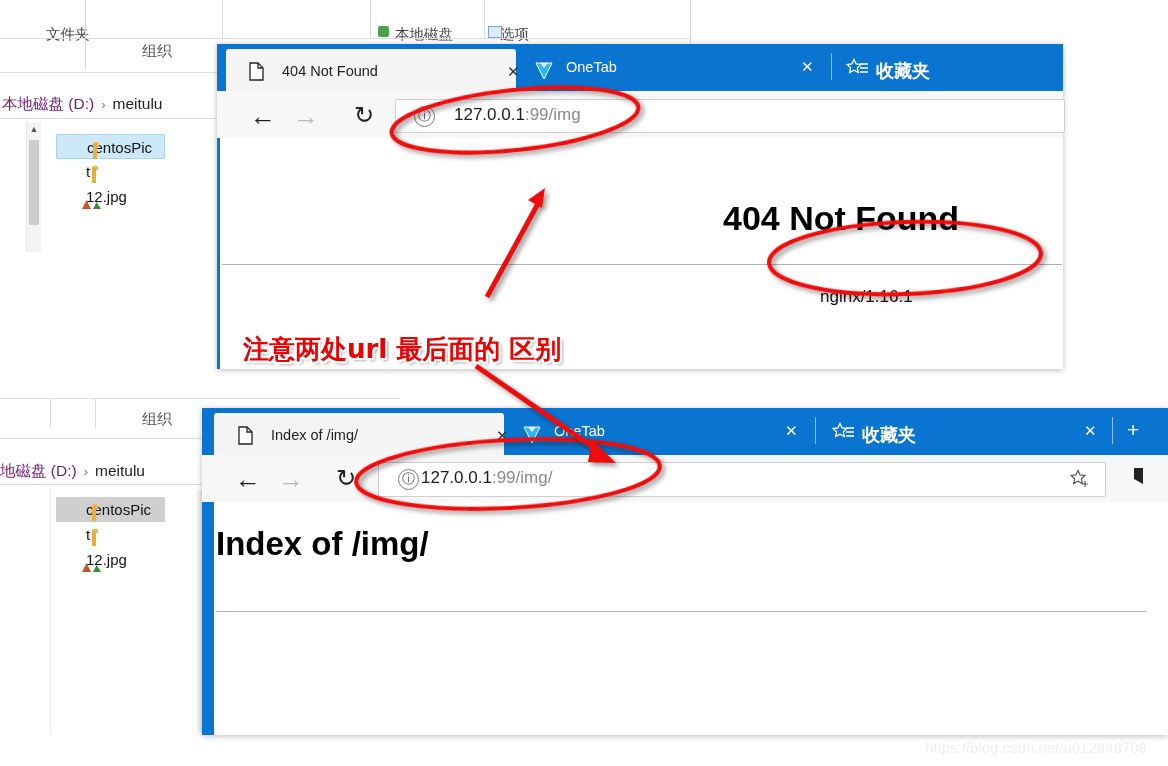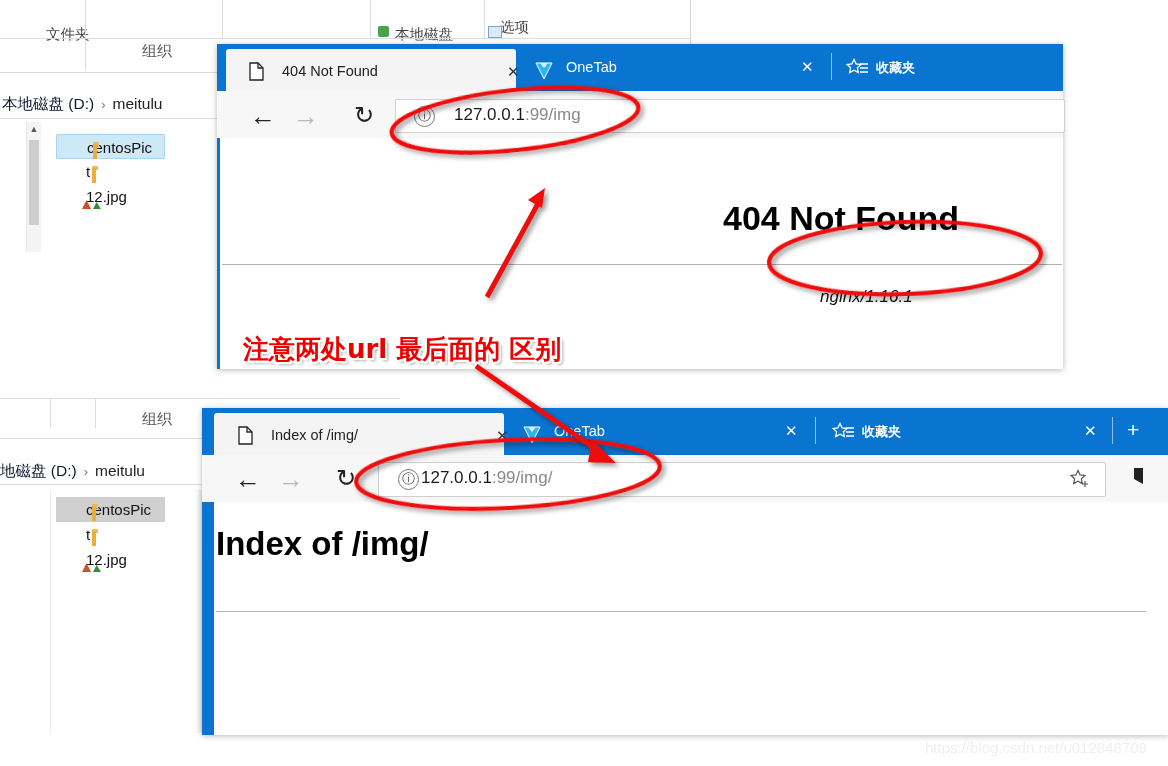--- a/index.html
+++ b/index.html
@@ -23,21 +23,21 @@
   .org-label{
     position:absolute;top:38px;font-size:15px;color:#555;
   }
   .vdiv{position:absolute;width:1px;background:#dcdcdc;}
   .hdiv{position:absolute;height:1px;background:#dcdcdc;}
 
   .crumb{
     position:absolute;font-size:15.5px;color:#222;white-space:nowrap;
   }
   .crumb .sep{color:#777;margin:0 7px;font-size:13px;}
-  .crumb .dim{color:#0f172a;}
+  .crumb .dim{color:#701a75;}
 
   .filelist{position:absolute;}
   .fileitem{
     position:relative;height:25px;line-height:25px;
     font-size:15px;color:#111;white-space:nowrap;padding-left:30px;
   }
   .fileitem.sel-blue{background:#cde8f7;border:1px solid #a8d4ef;border-radius:1px;display:inline-block;padding-right:12px;box-sizing:border-box;}
   .fileitem.sel-gray{background:#cfcfcf;display:inline-block;padding-right:14px;box-sizing:border-box;}
   .ficon{position:absolute;left:6px;top:5px;width:17px;height:15px;}
   .folder-ic{
@@ -81,41 +81,41 @@
   }
   .br-tab .tab-title{
     position:absolute;font-size:14.5px;color:#222;white-space:nowrap;
   }
   .pagedoc-ic{position:absolute;width:15px;height:19px;}
   .pagedoc-ic svg{display:block;}
   .tab-x{position:absolute;color:#333;font-size:15px;line-height:1;}
   .onetab-label{position:absolute;color:#ffffff;font-size:14.5px;white-space:nowrap;}
   .tab-x-w{position:absolute;color:#ffffff;font-size:15px;line-height:1;}
   .tb-sep{position:absolute;width:1px;background:rgba(255,255,255,.55);}
-  .fav-label{position:absolute;color:#ffffff;font-size:13px;font-weight:bold;white-space:nowrap;}
+  .fav-label{position:absolute;color:#ffffff;font-size:18px;font-weight:bold;white-space:nowrap;}
   .plus-w{position:absolute;color:#ffffff;font-size:21px;line-height:1;font-weight:300;}
 
   .br-toolbar{position:absolute;left:0;background:#f7f7f7;}
   .nav-ic{position:absolute;color:#222;}
   .nav-back{font-size:26px;line-height:1;}
   .nav-fwd{font-size:26px;line-height:1;color:#b9b9b9;}
   .nav-reload{font-size:24px;line-height:1;}
   .urlbar{
     position:absolute;background:#ffffff;border:1px solid #cfcfcf;border-radius:2px;
   }
   .url-info{position:absolute;width:19px;height:19px;border:1.6px solid #767676;border-radius:50%;
      color:#555;font-size:13px;text-align:center;line-height:18px;font-family:"Liberation Serif",serif;}
   .url-text{position:absolute;font-size:17px;color:#1a1a1a;white-space:nowrap;}
   .url-text .dim{color:#8a8a8a;}
   .star-add{position:absolute;}
 
   .page-area{position:absolute;background:#ffffff;overflow:hidden;}
   .h1-404{position:absolute;font-size:34px;font-weight:bold;color:#000;white-space:nowrap;}
   .pagehr{position:absolute;height:1px;background:#b0b0b0;}
-  .nginx-ver{position:absolute;font-size:17px;color:#111;white-space:nowrap;font-style:italic;}
+  .nginx-ver{position:absolute;font-size:17px;color:#111;white-space:nowrap;}
   .h1-index{position:absolute;font-size:33px;font-weight:bold;color:#000;white-space:nowrap;}
 
   .dirlist{position:absolute;font-family:"DejaVu Sans Mono","Liberation Mono",monospace;font-size:13.5px;line-height:18.5px;white-space:pre;}
 
   
   #annot-layer{position:absolute;left:0;top:0;width:1168px;height:766px;pointer-events:none;}
   .note-cn{
     position:absolute;font-family:"DejaVu Sans","Liberation Sans",sans-serif;
     font-size:26px;font-weight:bold;color:#ee0000;white-space:nowrap;
     text-shadow:
@@ -131,21 +131,21 @@
 <body>
 
 <div class="abs" id="explorer-top">
 
   <div class="abs ribbon-clip" style="left:46px;top:26px;width:60px;">
     <span>文件夹</span>
   </div>
   <div class="abs ribbon-clip" style="left:395px;top:26px;width:90px;">
     <span>本地磁盘</span>
   </div>
-  <div class="abs ribbon-clip" style="left:500px;top:19px;width:90px;">
+  <div class="abs ribbon-clip" style="left:500px;top:26px;width:90px;">
     <span>选项</span>
   </div>
   <div class="abs" style="left:378px;top:26px;width:11px;height:11px;background:#4aa24a;border-radius:2px;"></div>
   <div class="abs" style="left:488px;top:26px;width:12px;height:10px;border:1px solid #7aa7d8;background:#dce9f7;"></div>
 
   <div class="abs hdiv" style="left:0;top:38px;width:690px;"></div>
   <div class="abs vdiv" style="left:85px;top:0;height:38px;"></div>
   <div class="abs vdiv" style="left:222px;top:0;height:38px;"></div>
   <div class="abs vdiv" style="left:370px;top:0;height:38px;"></div>
   <div class="abs vdiv" style="left:484px;top:0;height:38px;"></div>

